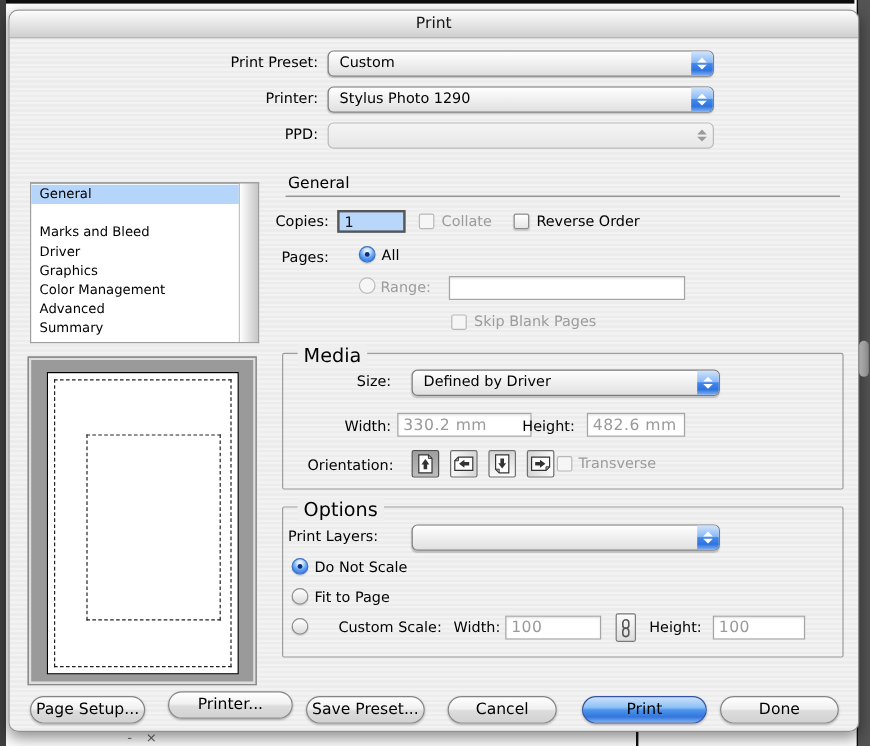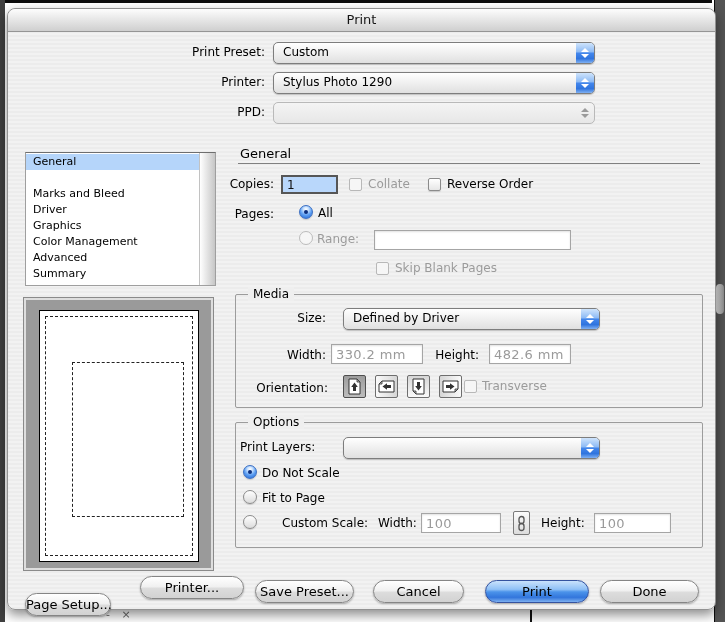--- a/index.html
+++ b/index.html
@@ -72,21 +72,21 @@
          box-shadow:0 1px 1px rgba(0,0,0,.15);}
   .radio.disabled{border-color:#bcbcbc;background:#f6f6f6;box-shadow:none;}
   .radio.on{border:1px solid #3c6fc2;
             background:radial-gradient(circle at 50% 28%,#ffffff 0%,#cfe5ff 22%,#5d9ff2 55%,#2063d2 100%);}
   .radio.on::after{content:"";position:absolute;left:4px;top:4px;width:4px;height:4px;
                    border-radius:50%;background:#0b2e7d;}
 
   
   .groupbox{border:1px solid #9c9c9c;border-radius:2px;}
   .group-label{position:absolute;top:-8px;left:12px;background:#efefef;padding:0 5px;
-               font-size:12px;color:#000;}
+               font-size:16px;color:#000;}
 
   
   .orient{width:23px;height:23px;border:1px solid #6e6e6e;border-radius:2px;box-sizing:border-box;
           background:linear-gradient(180deg,#fafafa,#d6d6d6);display:flex;align-items:center;justify-content:center;}
   .orient.selected{background:linear-gradient(180deg,#9e9e9e,#bdbdbd);border-color:#4f4f4f;}
   .orient svg{display:block;}
 
   .chain-btn{width:17px;height:24px;border:1px solid #7a7a7a;border-radius:2px;box-sizing:border-box;
              background:linear-gradient(180deg,#fcfcfc,#dcdcdc);display:flex;align-items:center;justify-content:center;}
 
@@ -186,21 +186,21 @@
   <div class="abs lbl rlbl" style="left:250px;top:302px;width:68px;">Size:</div>
   <div class="abs popup" style="left:335px;top:299px;width:255px;">
     <span class="popup-text">Defined by Driver</span>
     <span class="popup-cap">
         <i class="tri up"></i>
         <i class="tri down"></i>
       </span>
   </div>
 
   <div class="abs lbl rlbl" style="left:240px;top:339px;width:78px;">Width:</div>
-  <input class="abs tf dim" style="left: 323px; top: 335px; width: 92px; height: 20px;" value="330.2 mm">
+  <input class="abs tf dim" style="left: 323px; top: 335px; width: 112px; height: 20px;" value="330.2 mm">
   <div class="abs lbl rlbl" style="left:415px;top:339px;width:56px;">Height:</div>
   <input class="abs tf dim" style="left: 481px; top: 335px; width: 82px; height: 20px;" value="482.6 mm">
 
   <div class="abs lbl rlbl" style="left:238px;top:372px;width:82px;">Orientation:</div>
   <div class="abs orient selected" style="left:335px;top:366px;">
     <svg width="15" height="17" viewBox="0 0 15 17">
       <path d="M2 1 h8 l3 3 v12 h-11 z" fill="#fff" stroke="#333" stroke-width="1"></path>
       <path d="M10 1 v3 h3 z" fill="#bbb" stroke="#333" stroke-width="0.8"></path>
       <path d="M7.5 4.5 L10.8 9 H9 V13 H6 V9 H4.2 Z" fill="#333"></path>
     </svg>
@@ -259,20 +259,20 @@
   <span class="abs lbl" style="left:533px;top:507px;">Height:</span>
   <input class="abs tf dim" style="left: 586px; top: 504px; width: 77px; height: 20px;" value="100">
 
   <div class="abs preview">
     <div class="pv-page">
       <div class="pv-margin"></div>
       <div class="pv-doc"></div>
     </div>
   </div>
 
-  <div class="abs btn" style="left:17px;top:584px;width:86px;">Page Setup...</div>
+  <div class="abs btn" style="left:17px;top:571px;width:96px;">Page Setup...</div>
   <div class="abs btn" style="left:132px;top:567px;width:104px;">Printer...</div>
   <div class="abs btn" style="left:247px;top:571px;width:99px;">Save Preset...</div>
   <div class="abs btn" style="left:365px;top:571px;width:91px;">Cancel</div>
   <div class="abs btn primary" style="left:477px;top:571px;width:104px;">Print</div>
   <div class="abs btn" style="left:592px;top:571px;width:99px;">Done</div>
 
 </div>
 
 </body></html>

